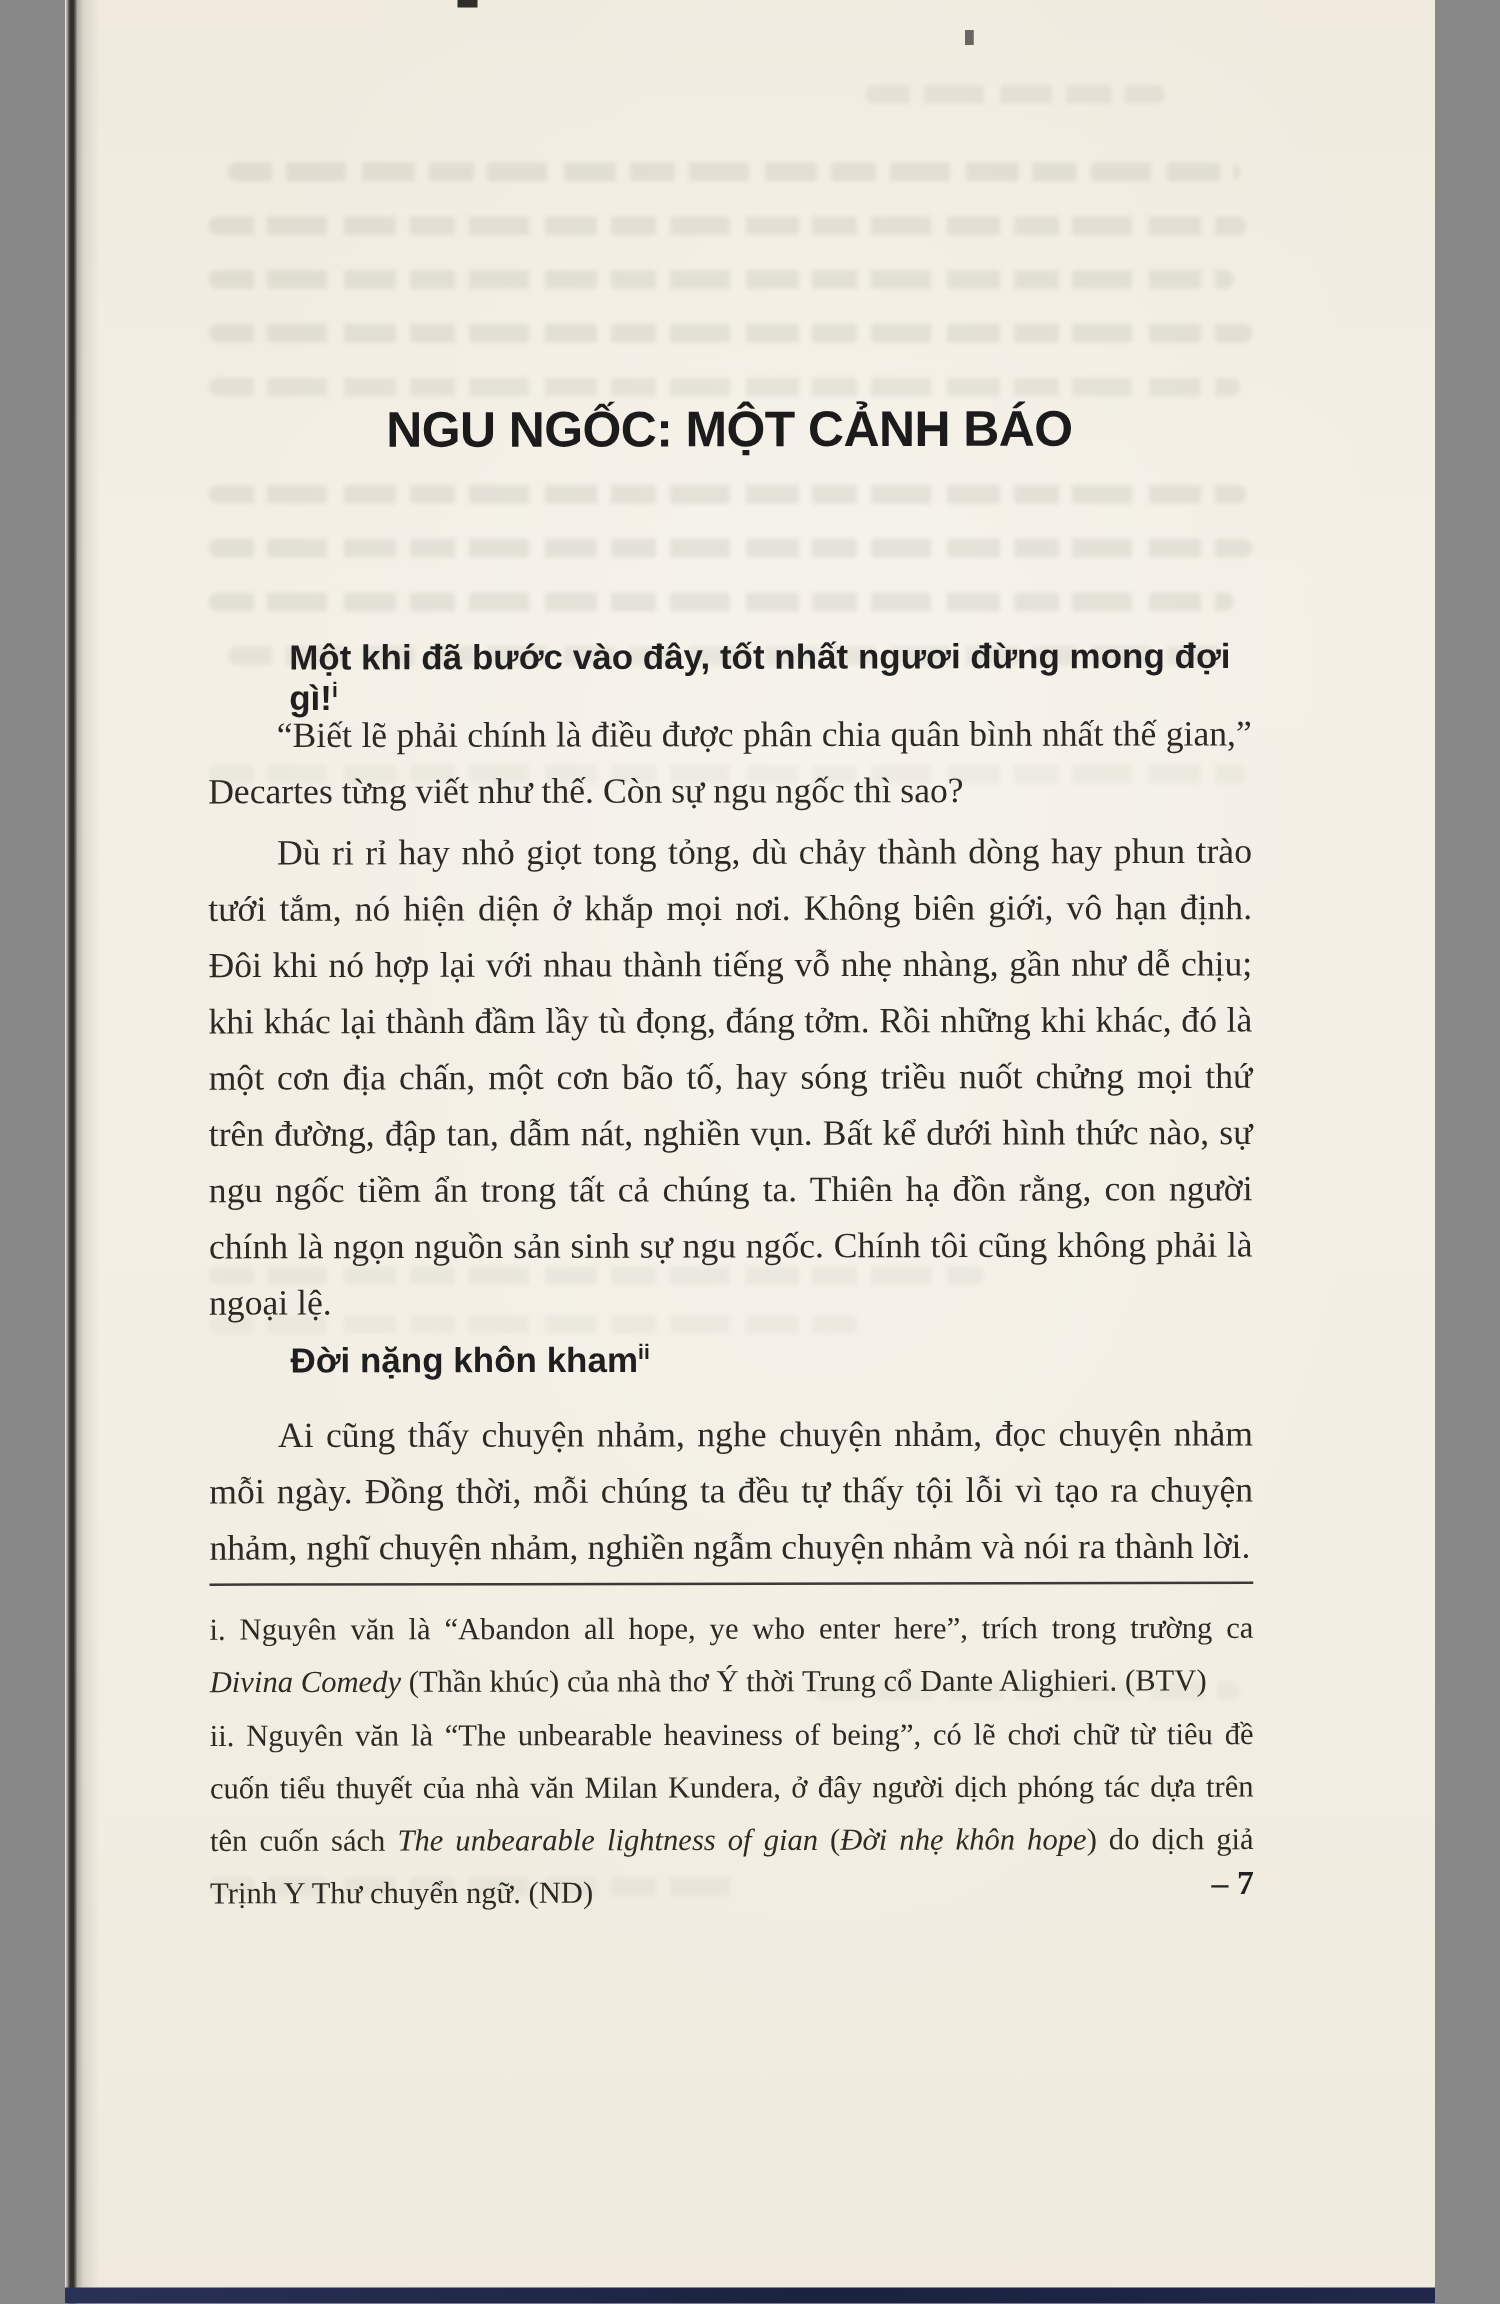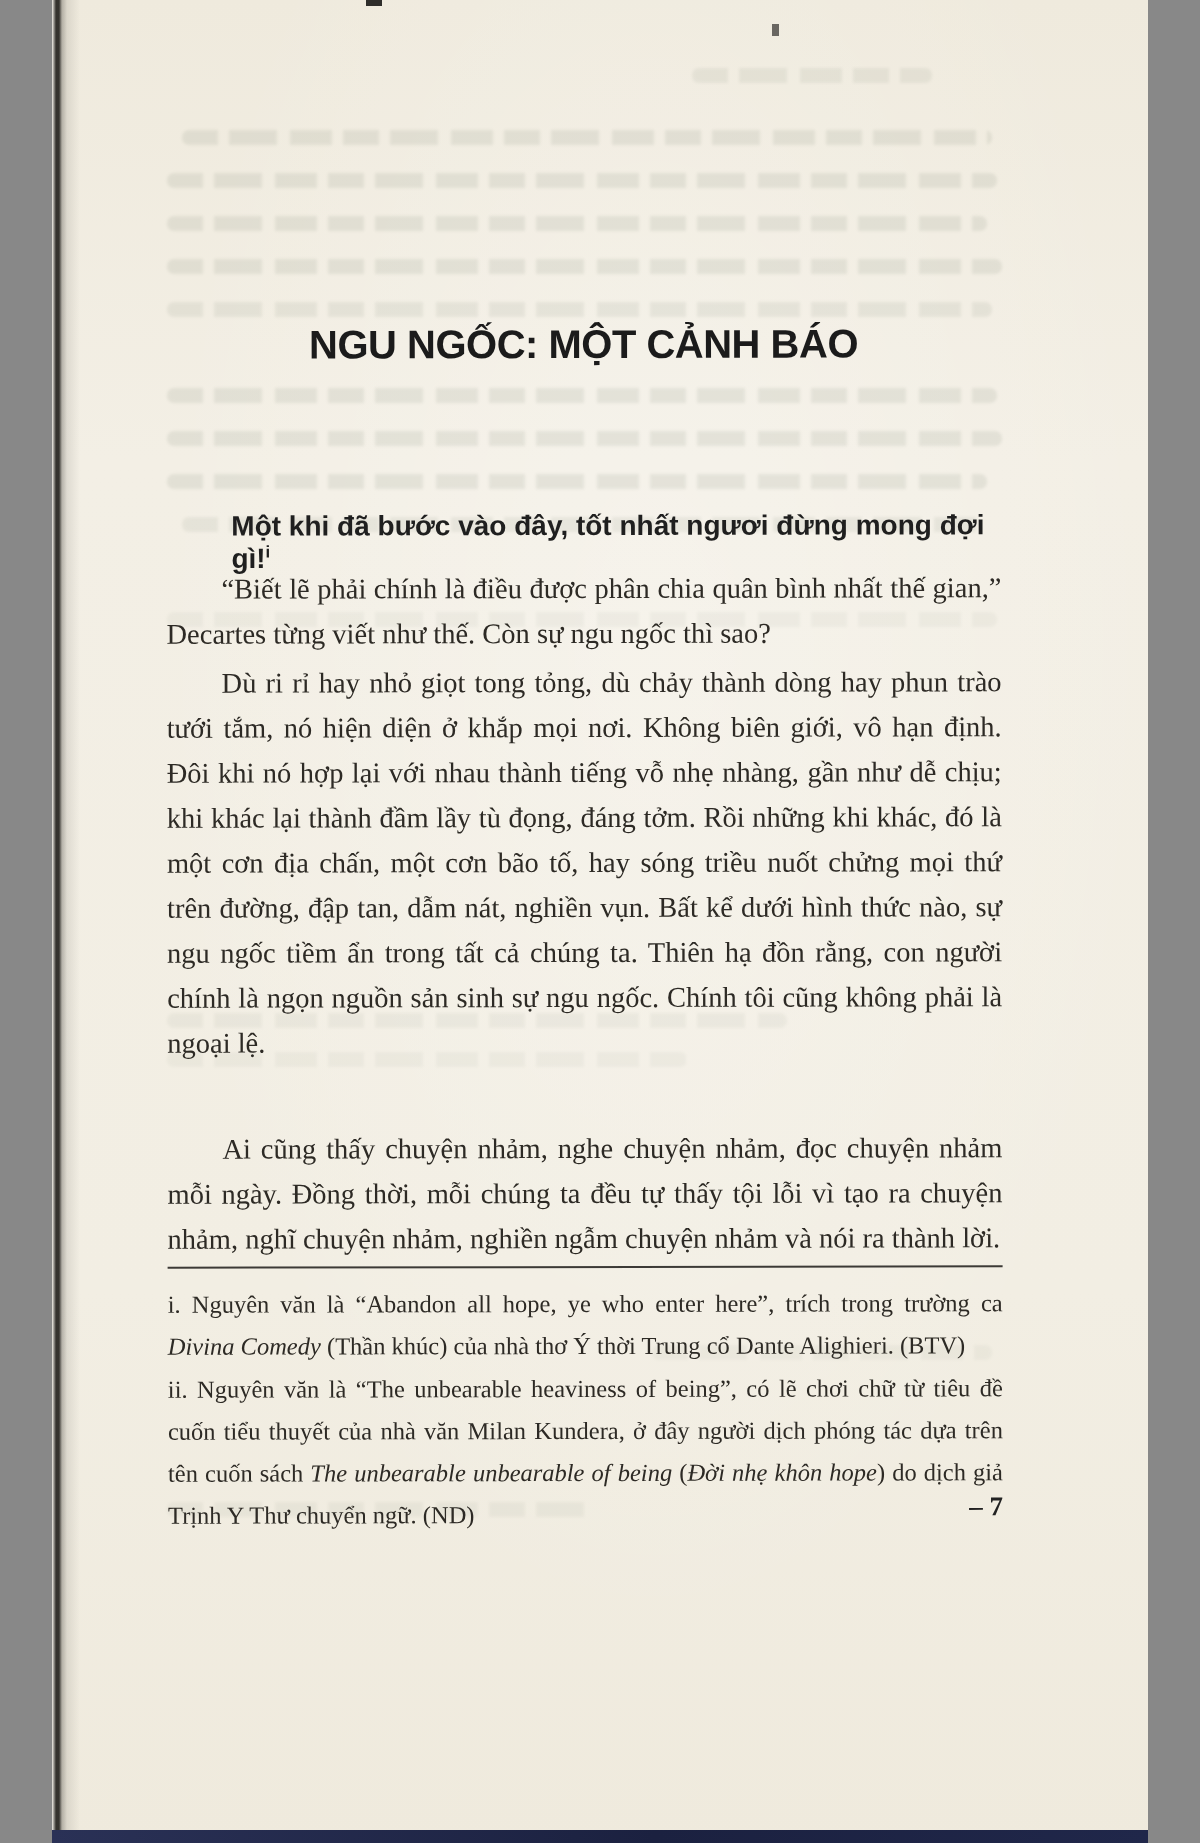--- a/index.html
+++ b/index.html
@@ -111,31 +111,34 @@
     <h1 class="chapter-title">NGU NGỐC: MỘT CẢNH BÁO</h1>
 
     <h2 class="subheading sh1">
       <span>Một khi đã bước vào đây, tốt nhất ngươi đừng mong đợi gì!</span><sup>i</sup>
     </h2>
 
     <p class="body-para para1">“Biết lẽ phải chính là điều được phân chia quân bình nhất thế gian,” Decartes từng viết như thế. Còn sự ngu ngốc thì sao?</p>
 
     <p class="body-para para2">Dù ri rỉ hay nhỏ giọt tong tỏng, dù chảy thành dòng hay phun trào tưới tắm, nó hiện diện ở khắp mọi nơi. Không biên giới, vô hạn định. Đôi khi nó hợp lại với nhau thành tiếng vỗ nhẹ nhàng, gần như dễ chịu; khi khác lại thành đầm lầy tù đọng, đáng tởm. Rồi những khi khác, đó là một cơn địa chấn, một cơn bão tố, hay sóng triều nuốt chửng mọi thứ trên đường, đập tan, dẫm nát, nghiền vụn. Bất kể dưới hình thức nào, sự ngu ngốc tiềm ẩn trong tất cả chúng ta. Thiên hạ đồn rằng, con người chính là ngọn nguồn sản sinh sự ngu ngốc. Chính tôi cũng không phải là ngoại lệ.</p>
 
+    <h2 class="subheading sh2">
+      <span>Đời nặng khôn kham</span><sup>ii</sup>
+    </h2>
 
     <p class="body-para para3">Ai cũng thấy chuyện nhảm, nghe chuyện nhảm, đọc chuyện nhảm mỗi ngày. Đồng thời, mỗi chúng ta đều tự thấy tội lỗi vì tạo ra chuyện nhảm, nghĩ chuyện nhảm, nghiền ngẫm chuyện nhảm và nói ra thành lời.</p>
 
     <hr class="footnote-rule">
 
     <p class="footnote fn1">
       <span>i. Nguyên văn là “Abandon all hope, ye who enter here”, trích trong trường ca </span><em>Divina Comedy</em><span> (Thần khúc) của nhà thơ Ý thời Trung cổ Dante Alighieri. (BTV)</span>
     </p>
 
     <p class="footnote fn2">
-      <span>ii. Nguyên văn là “The unbearable heaviness of being”, có lẽ chơi chữ từ tiêu đề cuốn tiểu thuyết của nhà văn Milan Kundera, ở đây người dịch phóng tác dựa trên tên cuốn sách </span><em>The unbearable unbearable of being</em><span> (</span><em>Đời nhẹ khôn hope</em><span>) do dịch giả Trịnh Y Thư chuyển ngữ. (ND)</span>
+      <span>ii. Nguyên văn là “The unbearable heaviness of being”, có lẽ chơi chữ từ tiêu đề cuốn tiểu thuyết của nhà văn Milan Kundera, ở đây người dịch phóng tác dựa trên tên cuốn sách </span><em>The unbearable lightness of gian</em><span> (</span><em>Đời nhẹ khôn hope</em><span>) do dịch giả Trịnh Y Thư chuyển ngữ. (ND)</span>
     </p>
 
     <div class="page-number">– 7</div>
 
   </div>
 
   <div class="left-edge"></div>
   <div class="bottom-strip"></div>
 
 </div>

